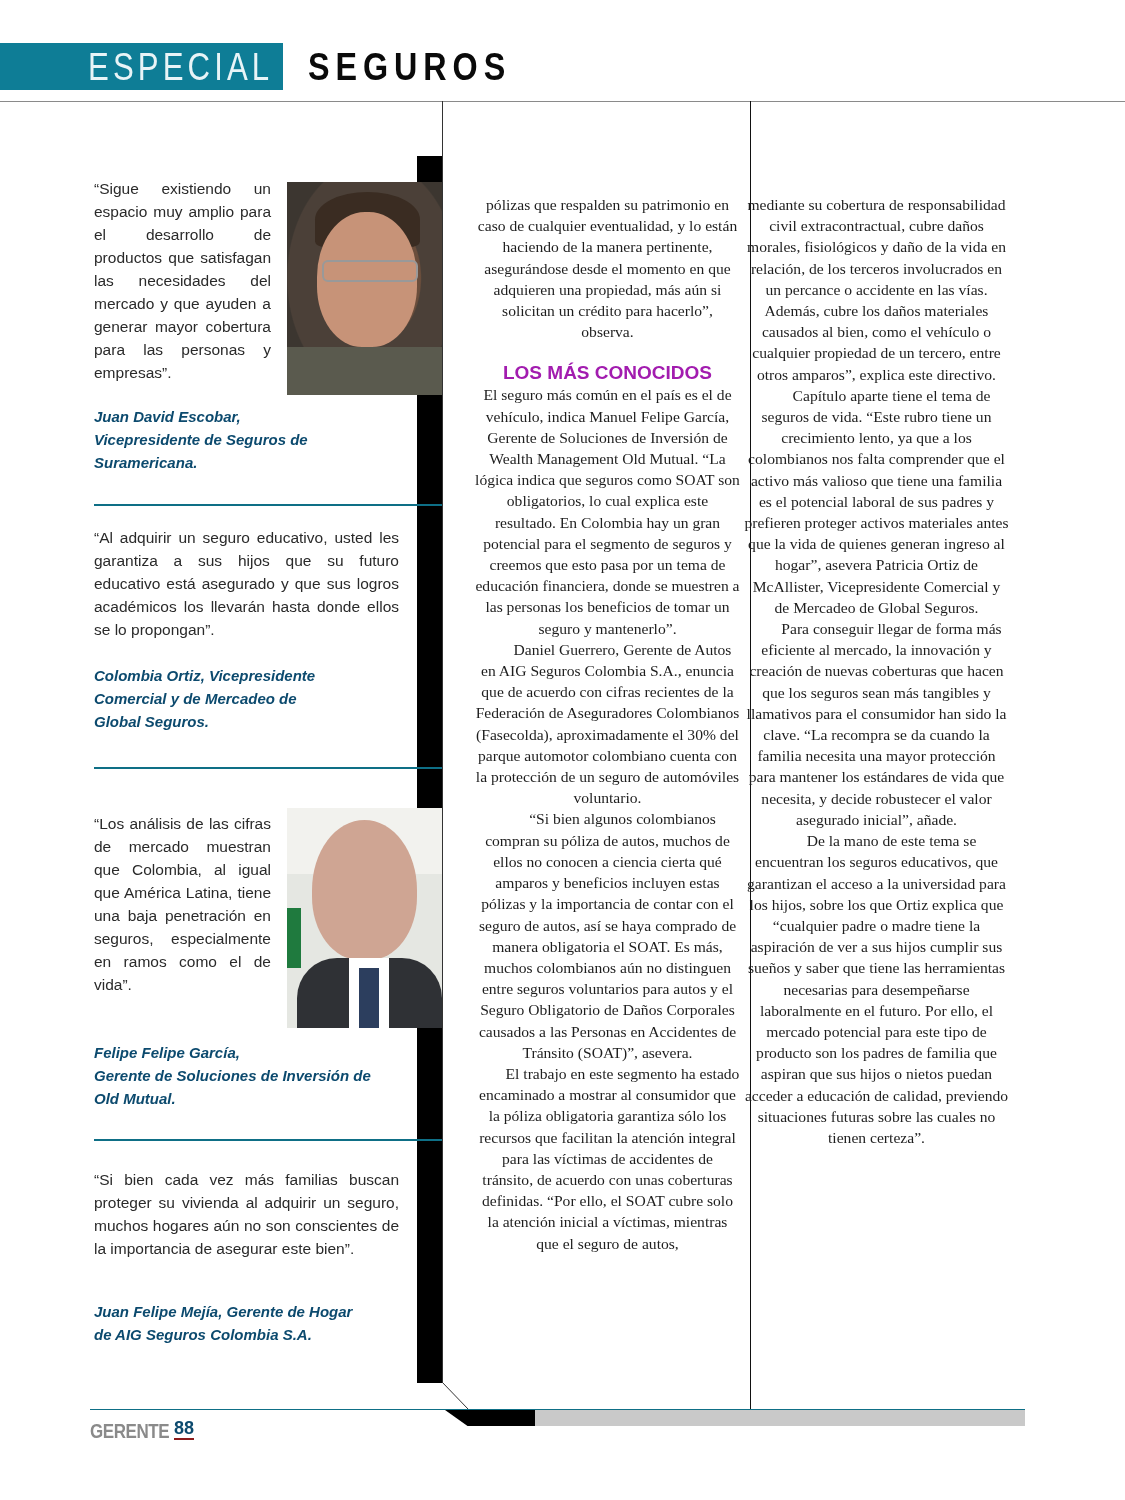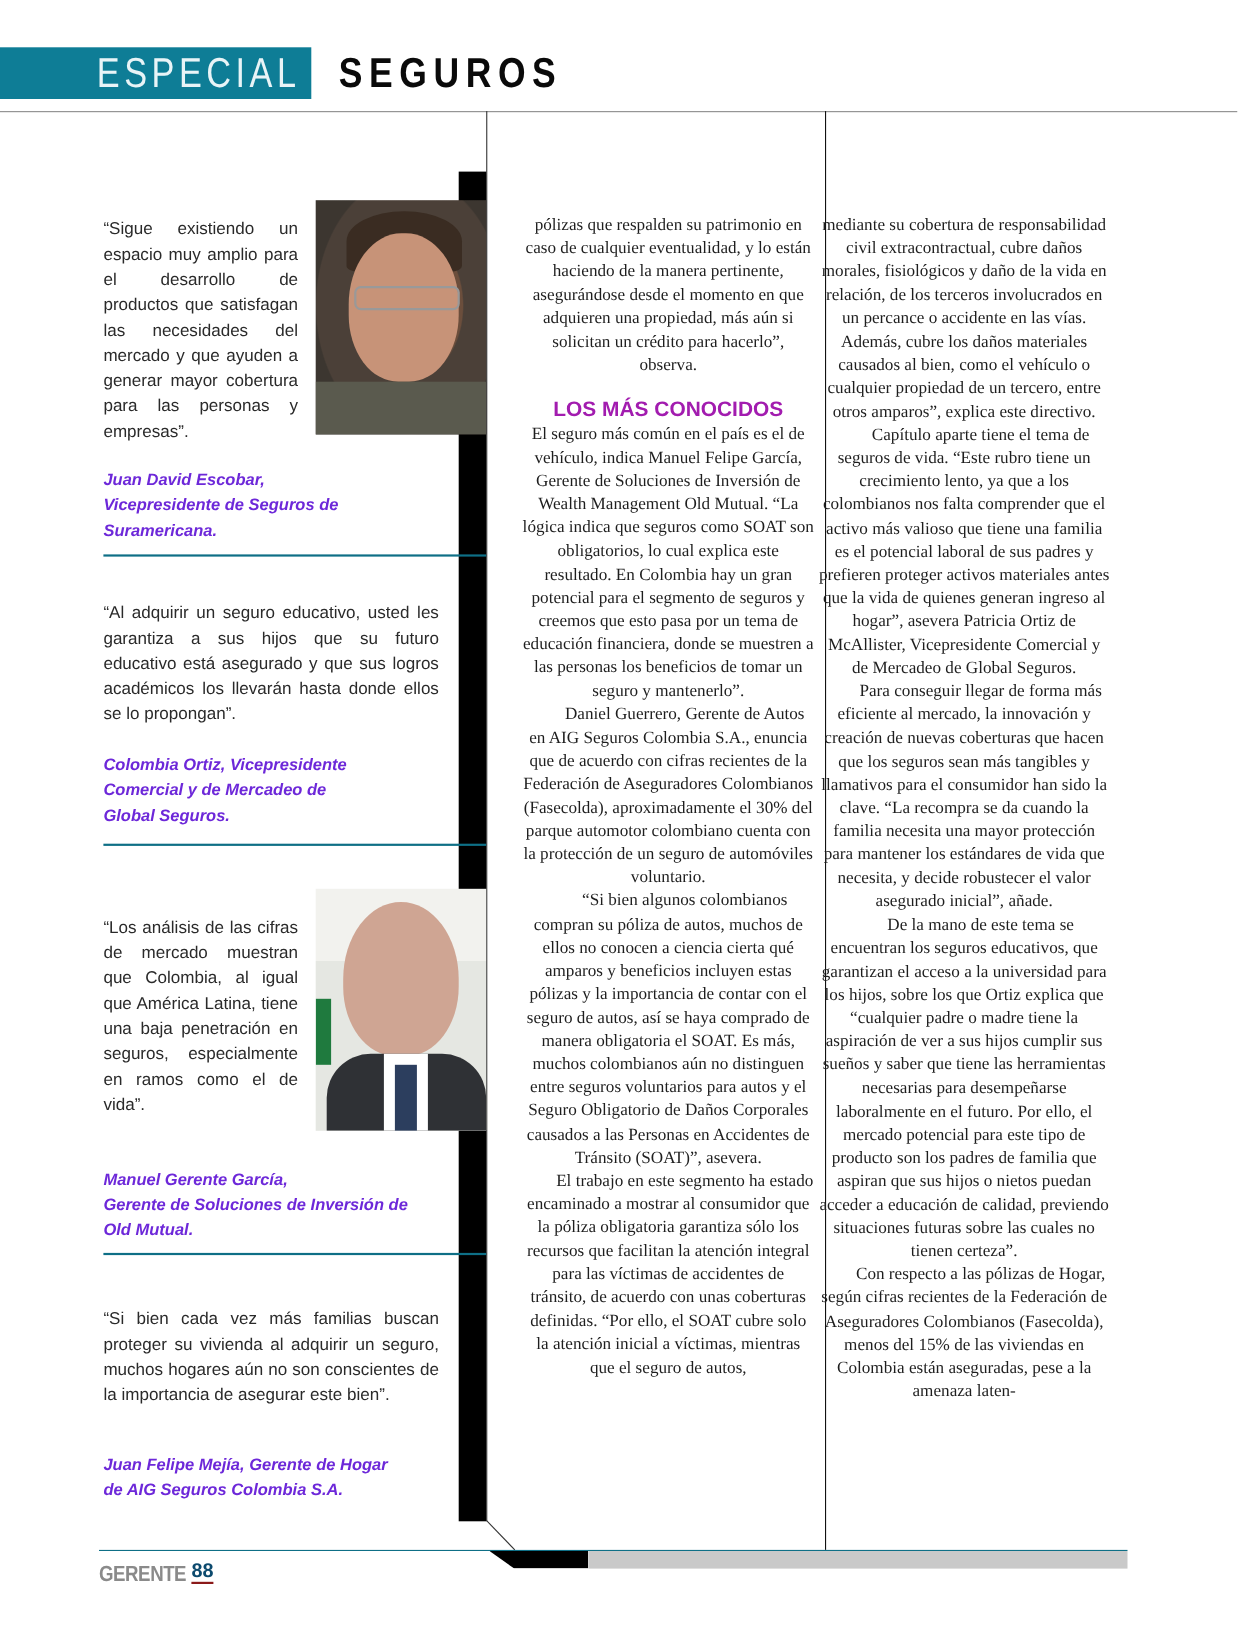--- a/index.html
+++ b/index.html
@@ -6,23 +6,23 @@
   body { width:1125px; height:1500px; position:relative; overflow:hidden; font-family:"Liberation Sans", sans-serif; color:#1a1a1a; }
 
   .hdr-bar { position:absolute; left:0; top:43px; width:283px; height:47px; background:#0e7d96; }
   .hdr-especial { position:absolute; left:88px; top:44px; font-family:"Liberation Sans", sans-serif; font-weight:300; font-size:38px; letter-spacing:5px; color:#e8f4f7; line-height:46px; transform:scaleX(0.82); transform-origin:left center; }
   .hdr-seguros { position:absolute; left:308px; top:44px; font-family:"Liberation Sans", sans-serif; font-weight:700; font-size:38px; letter-spacing:7px; color:#0a0a0a; line-height:46px; transform:scaleX(0.85); transform-origin:left center; }
   .hdr-rule { position:absolute; left:0; top:101px; width:1125px; height:1px; background:#8a8a8a; }
 
   .vline { position:absolute; width:1px; background:#333; }
   .black-strip { position:absolute; background:#000; }
 
-  .sidebar { position:absolute; left:94px; width:345px;margin-top:20px; }
+  .sidebar { position:absolute; left:94px; width:345px; }
   .quote { font-family:"Liberation Sans", sans-serif; font-size:15.5px; line-height:23px; color:#2a2a2a; text-align:justify; margin:0; }
-  .attrib { font-family:"Liberation Sans", sans-serif; font-weight:700; font-style:italic; font-size:15px; line-height:23px; color:#6d28d9; margin:0; }
+  .attrib { font-family:"Liberation Sans", sans-serif; font-weight:700; font-style:italic; font-size:15px; line-height:23px; color:#0c4a6e; margin:0; }
   .sep { position:absolute; left:94px; width:348px; height:2px; background:#0e6f86; }
 
   .photo { position:absolute; overflow:hidden; }
   .photo1 { left:287px; top:182px; width:155px; height:213px; background:radial-gradient(ellipse at 55% 45%, #c9977d 0 30%, #6b4e3c 31% 40%, #4b4038 41% 70%, #3c3630 71%); }
   .photo2 { left:287px; top:808px; width:155px; height:220px; background:linear-gradient(180deg,#f2f2ee 0 30%, #e5e7e2 30% 100%); }
   .face2 { position:absolute; left:25px; top:12px; width:105px; height:140px; border-radius:50% 50% 45% 45%; background:#cfa593; }
   .suit2 { position:absolute; left:10px; top:150px; width:145px; height:70px; background:#2f3135; border-radius:40px 40px 0 0; }
   .shirt2 { position:absolute; left:62px; top:150px; width:40px; height:70px; background:#fff; }
   .tie2 { position:absolute; left:72px; top:160px; width:20px; height:60px; background:#2c3e5e; }
   .green-letters { position:absolute; left:0; top:100px; width:14px; height:60px; background:#1f7a3e; }
@@ -85,21 +85,21 @@
   <div class="green-letters"></div>
   <div class="face2"></div>
   <div class="suit2"></div>
   <div class="shirt2"></div>
   <div class="tie2"></div>
 </div>
 <div class="sidebar" style="top:812px; width:177px;">
   <p class="quote">“Los análisis de las cifras de mercado muestran que Colombia, al igual que América Latina, tiene una baja penetración en seguros, especialmente en ramos como el de vida”.</p>
 </div>
 <div class="sidebar" style="top:1041px; width:300px;">
-  <p class="attrib">Manuel Gerente García,</p>
+  <p class="attrib">Felipe Felipe García,</p>
   <p class="attrib">Gerente de Soluciones de Inversión de Old Mutual.</p>
 </div>
 <div class="sep" style="top:1139px;"></div>
 
 <div class="sidebar" style="top:1168px; width:305px;">
   <p class="quote">“Si bien cada vez más familias buscan proteger su vivienda al adquirir un seguro, muchos hogares aún no son conscientes de la importancia de asegurar este bien”.</p>
 </div>
 <div class="sidebar" style="top:1300px; width:305px;">
   <p class="attrib">Juan Felipe Mejía, Gerente de Hogar</p>
   <p class="attrib">de AIG Seguros Colombia S.A.</p>
@@ -112,20 +112,19 @@
   <p class="ind">Daniel Guerrero, Gerente de Autos en AIG Seguros Colombia S.A., enuncia que de acuerdo con cifras recientes de la Federación de Aseguradores Colombianos (Fasecolda), aproximadamente el 30% del parque automotor colombiano cuenta con la protección de un seguro de automóviles voluntario.</p>
   <p class="ind">“Si bien algunos colombianos compran su póliza de autos, muchos de ellos no conocen a ciencia cierta qué amparos y beneficios incluyen estas pólizas y la importancia de contar con el seguro de autos, así se haya comprado de manera obligatoria el SOAT. Es más, muchos colombianos aún no distinguen entre seguros voluntarios para autos y el Seguro Obligatorio de Daños Corporales causados a las Personas en Accidentes de Tránsito (SOAT)”, asevera.</p>
   <p class="ind">El trabajo en este segmento ha estado encaminado a mostrar al consumidor que la póliza obligatoria garantiza sólo los recursos que facilitan la atención integral para las víctimas de accidentes de tránsito, de acuerdo con unas coberturas definidas. “Por ello, el SOAT cubre solo la atención inicial a víctimas, mientras que el seguro de autos,</p>
 </div>
 
 <div class="col" style="left:744px; top:194px; width:265px;">
   <p>mediante su cobertura de responsabilidad civil extracontractual, cubre daños morales, fisiológicos y daño de la vida en relación, de los terceros involucrados en un percance o accidente en las vías. Además, cubre los daños materiales causados al bien, como el vehículo o cualquier propiedad de un tercero, entre otros amparos”, explica este directivo.</p>
   <p class="ind">Capítulo aparte tiene el tema de seguros de vida. “Este rubro tiene un crecimiento lento, ya que a los colombianos nos falta comprender que el activo más valioso que tiene una familia es el potencial laboral de sus padres y prefieren proteger activos materiales antes que la vida de quienes generan ingreso al hogar”, asevera Patricia Ortiz de McAllister, Vicepresidente Comercial y de Mercadeo de Global Seguros.</p>
   <p class="ind">Para conseguir llegar de forma más eficiente al mercado, la innovación y creación de nuevas coberturas que hacen que los seguros sean más tangibles y llamativos para el consumidor han sido la clave. “La recompra se da cuando la familia necesita una mayor protección para mantener los estándares de vida que necesita, y decide robustecer el valor asegurado inicial”, añade.</p>
   <p class="ind">De la mano de este tema se encuentran los seguros educativos, que garantizan el acceso a la universidad para los hijos, sobre los que Ortiz explica que “cualquier padre o madre tiene la aspiración de ver a sus hijos cumplir sus sueños y saber que tiene las herramientas necesarias para desempeñarse laboralmente en el futuro. Por ello, el mercado potencial para este tipo de producto son los padres de familia que aspiran que sus hijos o nietos puedan acceder a educación de calidad, previendo situaciones futuras sobre las cuales no tienen certeza”.</p>
-  <p class="ind">Con respecto a las pólizas de Hogar, según cifras recientes de la Federación de Aseguradores Colombianos (Fasecolda), menos del 15% de las viviendas en Colombia están aseguradas, pese a la amenaza laten-</p>
 </div>
 
 <div class="foot-rule"></div>
 <div class="foot-black"></div>
 <div class="foot-gray"></div>
 <div class="foot-brand">GERENTE</div>
 <div class="foot-page">88</div>
 
 </body></html>

